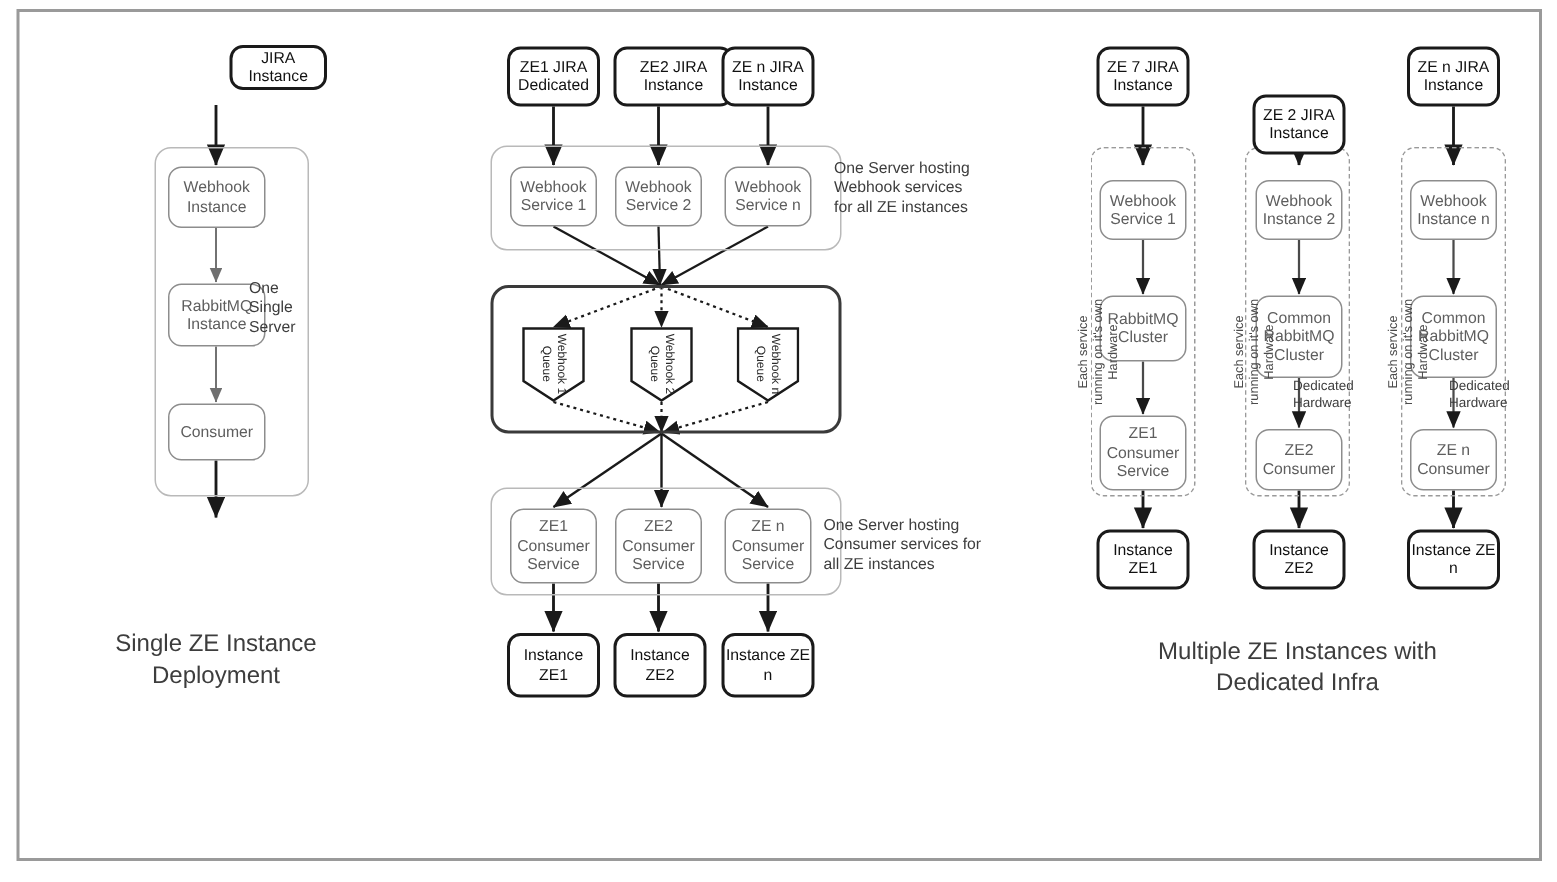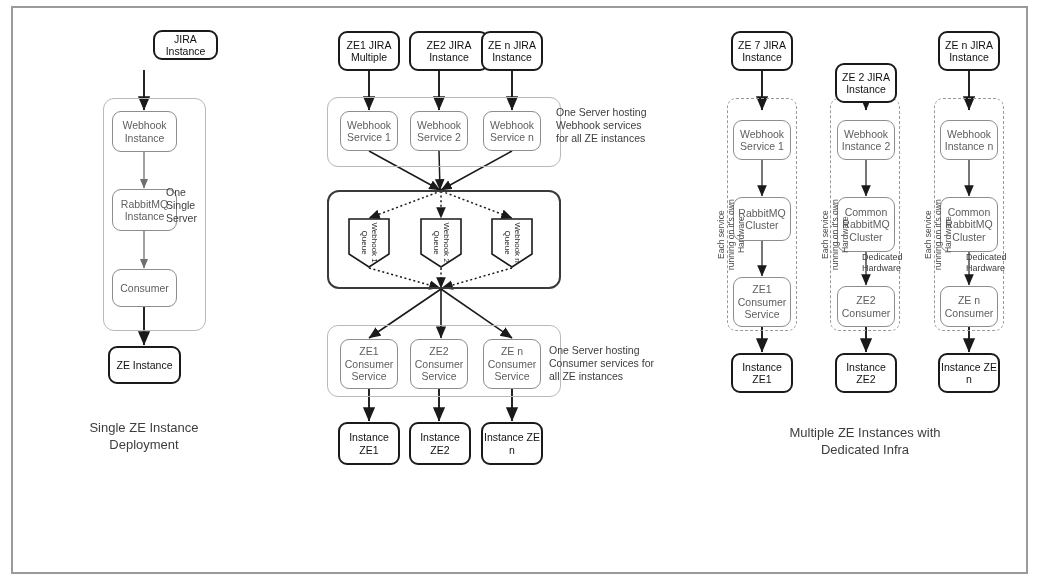--- a/index.html
+++ b/index.html
@@ -37,21 +37,21 @@
     position:absolute;box-sizing:border-box;border:1.5px dashed #9a9a9a;
     border-radius:9px;background:transparent;
   }
 
   .note{
     position:absolute;font-size:10.5px;color:#3d3d3d;
     line-height:1.25;white-space:pre-line;
   }
   .note-left{text-align:left;}
   .caption{
-    position:absolute;font-size:13px;color:#3d3d3d;text-align:center;
+    position:absolute;font-size:16px;color:#3d3d3d;text-align:center;
     line-height:1.3;white-space:pre-line;width:220px;
   }
   .vlabel{
     position:absolute;font-size:8.5px;color:#4a4a4a;line-height:1.15;
     white-space:pre-line;text-align:center;
     transform:rotate(-90deg);transform-origin:center center;
   }
   .queue{
     position:absolute;box-sizing:border-box;
   }
@@ -136,37 +136,36 @@
 Instance</div>
 
   <div class="node node-grey" style="left:112px;top:111px;width:65px;height:41px;">Webhook
 Instance</div>
 
   <div class="node node-grey" style="left:112px;top:189px;width:65px;height:42px;">RabbitMQ
 Instance</div>
 
   <div class="node node-grey" style="left:112px;top:269px;width:65px;height:38px;">Consumer</div>
 
-  <div class="node node-dark" style="left:108px;top:346px;width:73px;height:38px;">ZE Instance</div>
 
   <div class="note note-left" style="left:166px;top:186px;width:52px;">One
 Single
 Server</div>
 
   <div class="caption" style="left:34px;top:420px;">Single ZE Instance
 Deployment</div>
 
   <div class="container-grey" style="left:327px;top:97px;width:234px;height:70px;"></div>
 
   <div class="container-dark" style="left:327px;top:190px;width:234px;height:99px;"></div>
 
   <div class="container-grey" style="left:327px;top:325px;width:234px;height:72px;"></div>
 
   <div class="node node-dark" style="left:338px;top:31px;width:62px;height:40px;">ZE1 JIRA
-Multiple</div>
+Dedicated</div>
   <div class="node node-dark" style="left:409px;top:31px;width:80px;height:40px;">ZE2 JIRA
 Instance</div>
   <div class="node node-dark" style="left:481px;top:31px;width:62px;height:40px;">ZE n JIRA
 Instance</div>
 
   <div class="node node-grey" style="left:340px;top:111px;width:58px;height:40px;">Webhook
 Service 1</div>
   <div class="node node-grey" style="left:410px;top:111px;width:58px;height:40px;">Webhook
 Service 2</div>
   <div class="node node-grey" style="left:483px;top:111px;width:58px;height:40px;">Webhook

